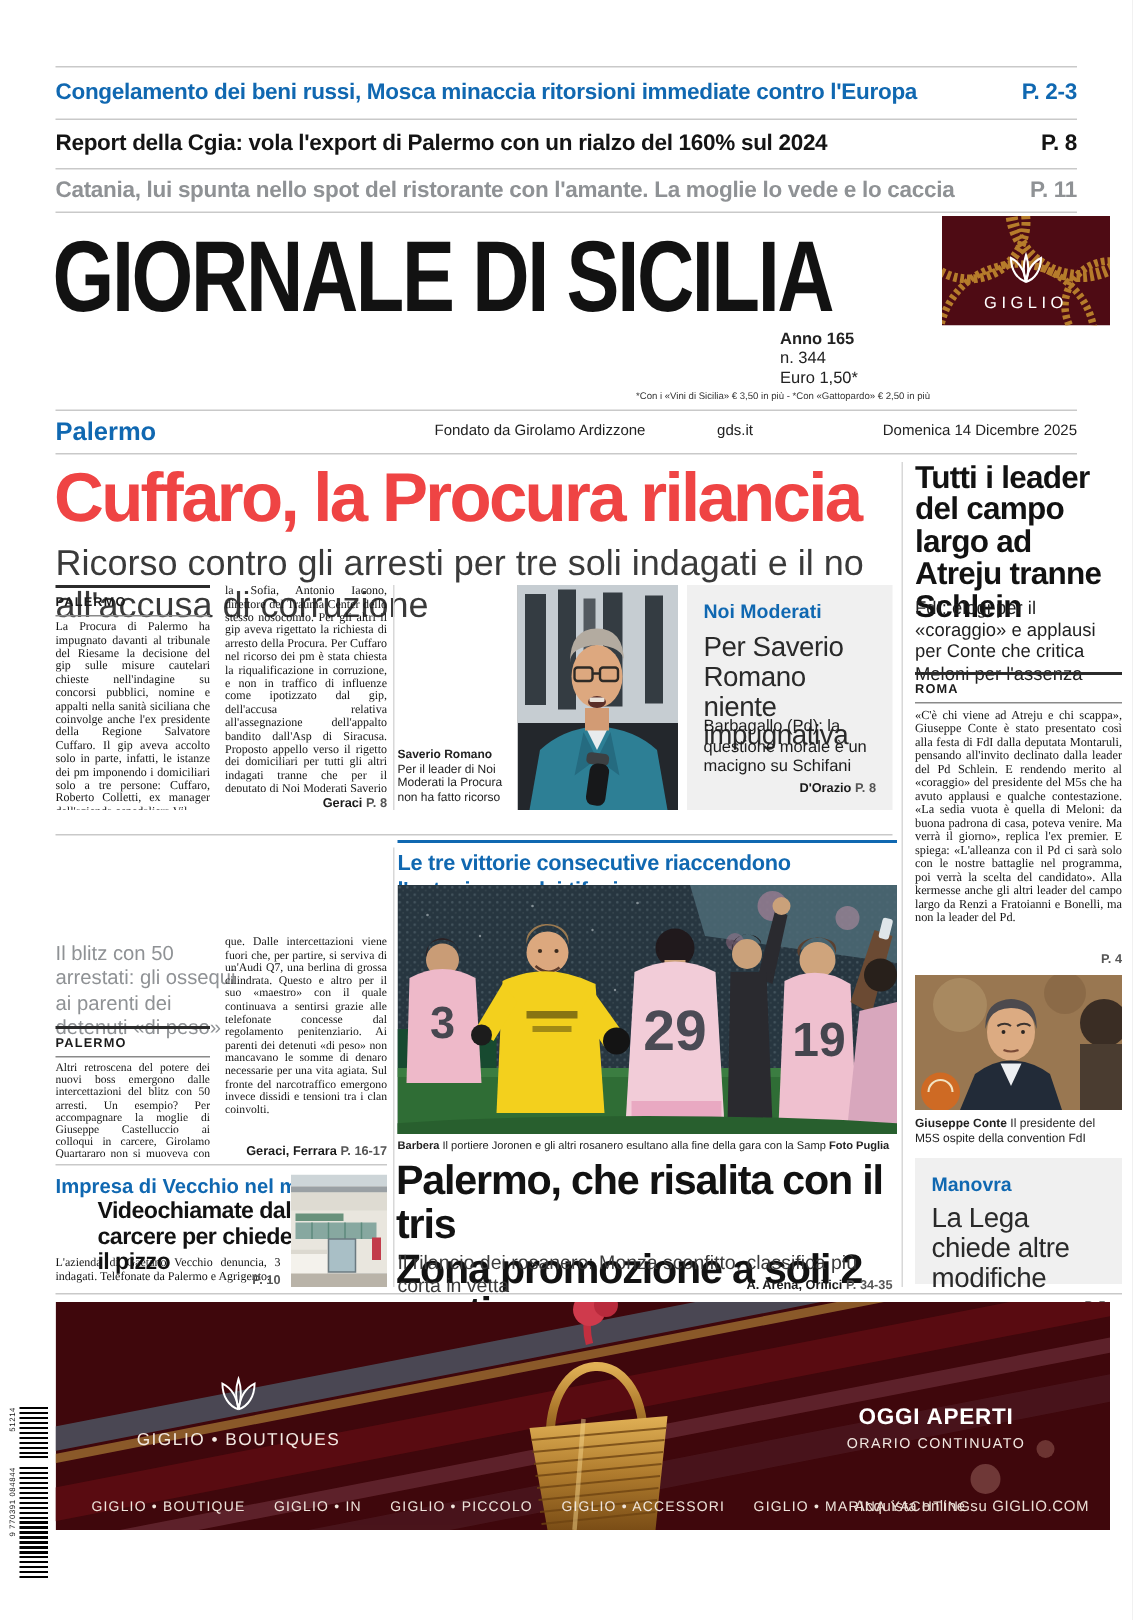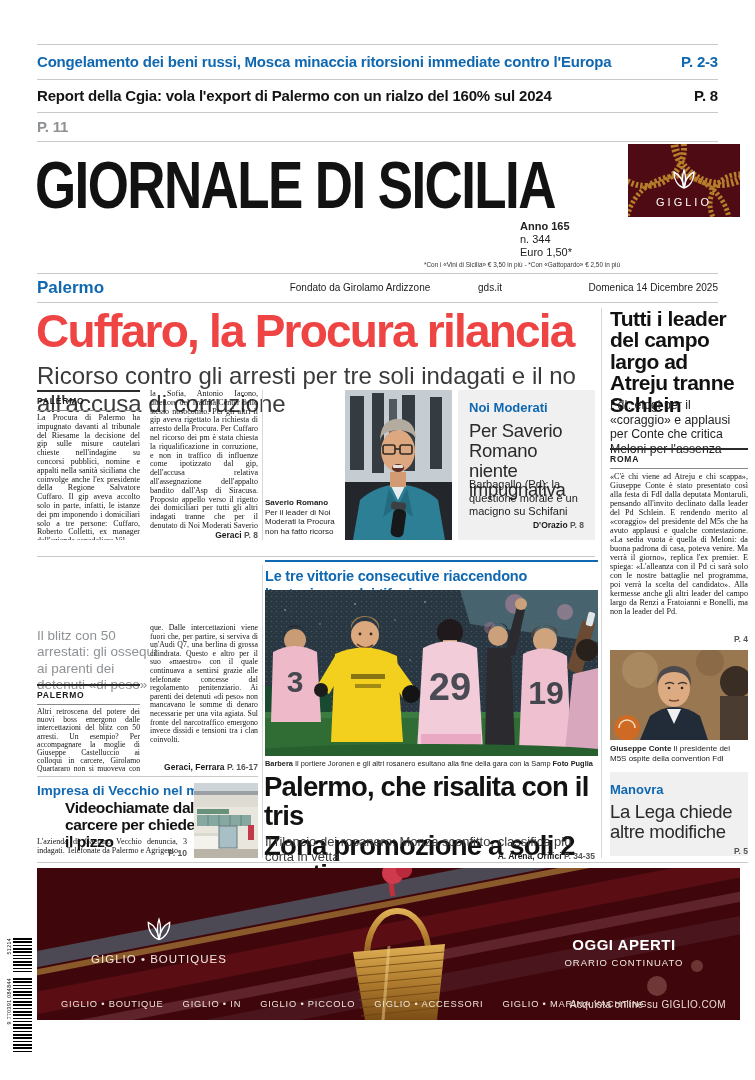--- a/index.html
+++ b/index.html
@@ -59,20 +59,21 @@
 
   <div class="sky-row sky-blue" style="top:53px;">
     <span>Congelamento dei beni russi, Mosca minaccia ritorsioni immediate contro l'Europa</span>
     <span>P. 2-3</span>
   </div>
   <div class="sky-row sky-black" style="top:87px;">
     <span>Report della Cgia: vola l'export di Palermo con un rialzo del 160% sul 2024</span>
     <span>P. 8</span>
   </div>
   <div class="sky-row sky-gray" style="top:118px;">
+    <span>Catania, lui spunta nello spot del ristorante con l'amante. La moglie lo vede e lo caccia</span>
     <span>P. 11</span>
   </div>
 
   <div class="mast-title">GIORNALE DI SICILIA</div>
 
   <div class="abs" style="left:628px;top:144px;width:112px;height:73px;">
     <svg width="112" height="73" viewBox="0 0 112 73">
       <rect width="112" height="73" fill="#4e0b14"></rect>
       <g stroke="#c9912f" fill="none" opacity="0.85">
         <circle cx="18" cy="4" r="38" stroke-width="6" stroke-dasharray="2.5 2"></circle>
@@ -193,21 +194,21 @@
       <path d="M57,59 L64,74 L71,59 Z" fill="#eef0f2"></path>
       <circle cx="17" cy="78" r="13" fill="#d4681f" opacity="0.9"></circle>
       <path d="M9,78 a8,8 0 0 1 16,0" stroke="#f2e3c2" stroke-width="1.4" fill="none"></path>
     </svg>
   </div>
   <div class="abs caption" style="left:610px;top:744px;width:138px;">
     <span class="cap-name">Giuseppe Conte</span>
     <span>Il presidente del M5S ospite della convention FdI</span>
   </div>
 
-  <div class="abs graybox" style="left:610px;top:772px;width:138px;height:84px;box-sizing:border-box;padding:10px 0;">
+  <div class="abs graybox" style="left:610px;top:772px;width:138px;height:84px;box-sizing:border-box;padding:10px 11px;">
     <div class="boxlabel">Manovra</div>
     <div class="boxtitle" style="margin-top:5px;">La Lega chiede altre modifiche</div>
     <div class="byline" style="margin-top:4px;">
       <span class="pg">P. 5</span>
     </div>
   </div>
 
   <div class="abs" style="left:37px;top:628px;width:128px;font-size:13.5px;line-height:1.22;color:#8f9295;">Il blitz con 50 arrestati: gli ossequi ai parenti dei detenuti «di peso»</div>
   <div class="abs kicker" style="left:37px;top:684px;width:103px;">PALERMO</div>
   <div class="abs serif" style="left:37px;top:708px;width:103px;height:64px;font-size:7.7px;line-height:8.2px;">Altri retroscena del potere dei nuovi boss emergono dalle intercettazioni del blitz con 50 arresti. Un esempio? Per accompagnare la moglie di Giuseppe Castelluccio ai colloqui in carcere, Girolamo Quartararo non si muoveva con un'auto qualun-</div>

